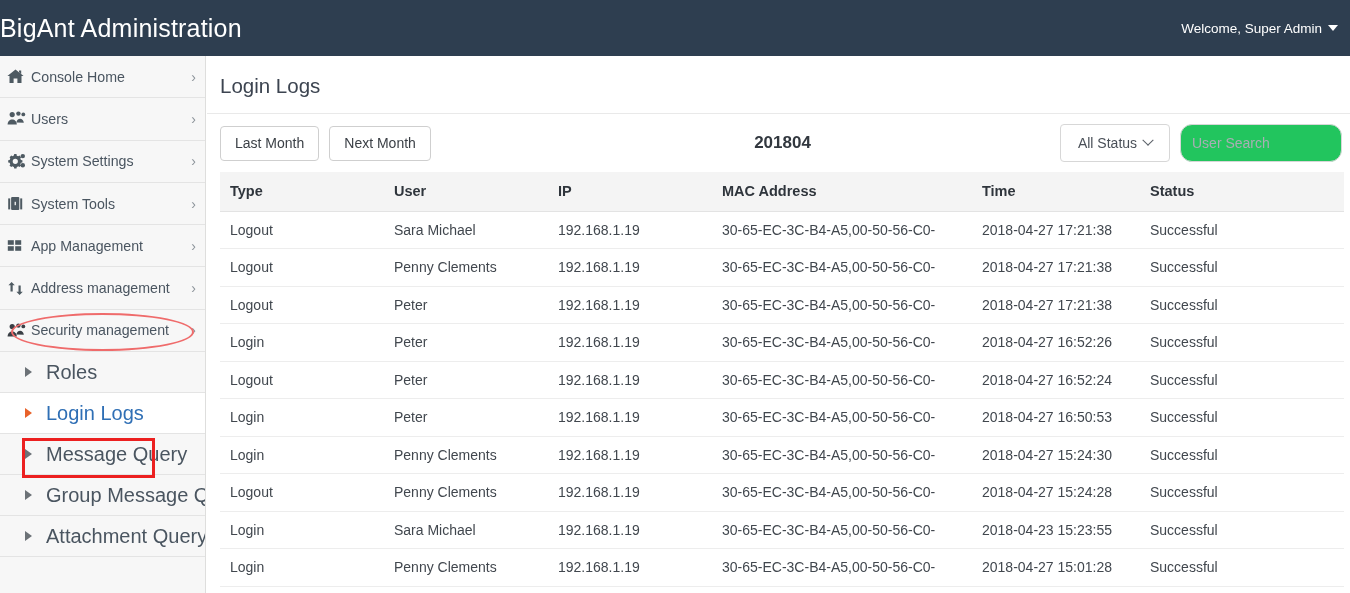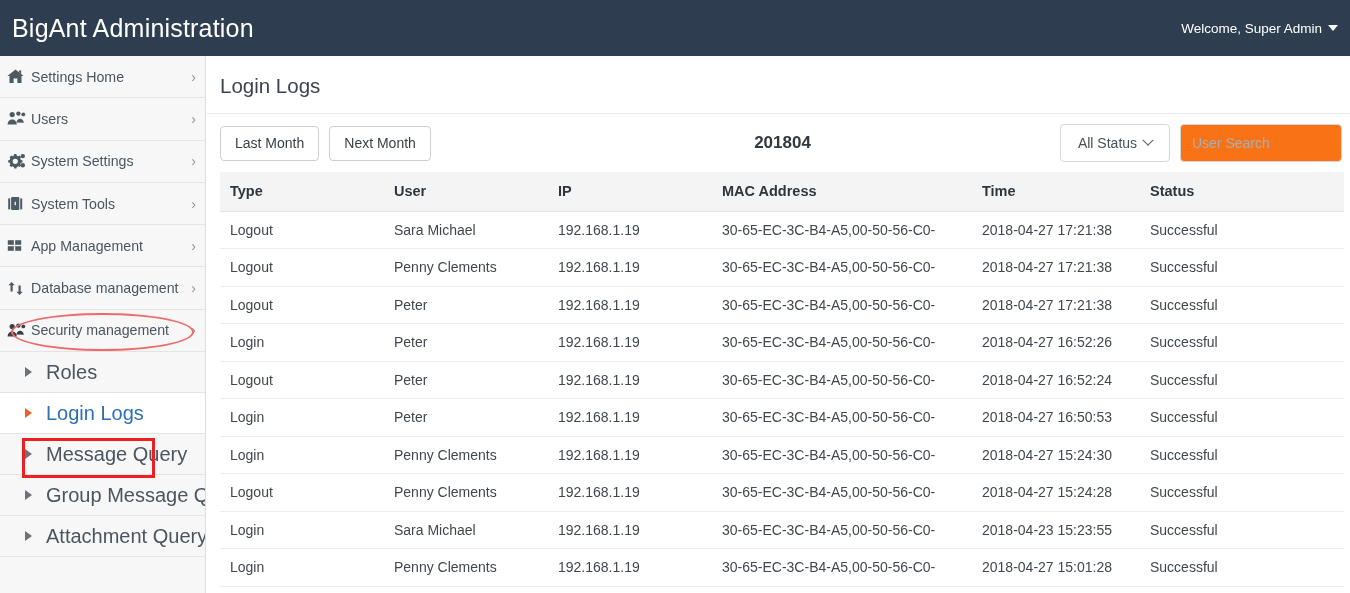--- a/index.html
+++ b/index.html
@@ -15,21 +15,20 @@
     position: absolute; top: 0; left: 0;
     width: 1350px; height: 56px;
     background: #2e3e50;
     display: flex; align-items: center;
     justify-content: space-between;
   }
   #app-title {
     color: #ffffff;
     font-size: 25px;
     font-weight: 400;
-    padding-left: 12px;
     letter-spacing: .2px;
   }
   #welcome-menu {
     color: #ffffff;
     font-size: 13.5px;
     padding-right: 12px;
     display: flex; align-items: center; gap: 6px;
     cursor: pointer;
   }
   .caret-down {
@@ -184,22 +183,22 @@
     width: 8px; height: 8px;
     border-right: 1.6px solid #5a6068;
     border-bottom: 1.6px solid #5a6068;
     transform: rotate(45deg) translate(-2px,-2px);
   }
   #user-search {
     height: 38px;
     width: 162px;
     margin-left: 10px;
     border: 1px solid #d7d7d7;
-    border-radius: 4px;
-    background: #f97316;
+    border-radius: 12px;
+    background: #22c55e;
     padding: 0 11px;
     font-size: 14px;
     color: #3a3f45;
     font-family: "Liberation Sans", sans-serif;
     outline: none;
   }
   #user-search::placeholder { color: #a9aeb4; }
 
   
   #log-table {
@@ -247,21 +246,21 @@
 </div>
 
 <div id="sidebar">
 
   <div class="nav-item">
     <span class="ico">
       <svg width="17" height="15" viewBox="0 0 17 15">
           <path fill="#4e5a62" d="M8.5 0.6 0.4 7.1h2.1V14h4.1V9.6h3.8V14h4.1V7.1h2.1zM12 1.6v1.5l2.2 1.8V1.6z"></path>
         </svg>
     </span>
-    <span class="lbl">Settings Home</span>
+    <span class="lbl">Console Home</span>
     <span class="chev">›</span>
   </div>
 
   <div class="nav-item">
     <span class="ico">
       <svg width="20" height="15" viewBox="0 0 20 15">
         <circle cx="5.2" cy="3.6" r="2.6" fill="#4e5a62"></circle>
         <circle cx="11.4" cy="2.6" r="2.2" fill="#4e5a62"></circle>
         <circle cx="16.3" cy="3.4" r="1.9" fill="#4e5a62"></circle>
         <path fill="#4e5a62" d="M0.6 13.6c0-3 2.1-5 4.6-5s4.6 2 4.6 5z"></path>
@@ -310,21 +309,21 @@
     <span class="chev">›</span>
   </div>
 
   <div class="nav-item">
     <span class="ico">
       <svg width="18" height="15" viewBox="0 0 18 15">
         <path fill="#4e5a62" d="M4.6 1 1.4 4.3h2.1v6.3h2.2V4.3h2.1z"></path>
         <path fill="#4e5a62" d="M12.6 14 15.8 10.7h-2.1V4.4h-2.2v6.3H9.4z"></path>
       </svg>
     </span>
-    <span class="lbl">Database management</span>
+    <span class="lbl">Address management</span>
     <span class="chev">›</span>
   </div>
 
   <div class="nav-item">
     <span class="ico">
       <svg width="20" height="15" viewBox="0 0 20 15">
         <circle cx="5.2" cy="3.6" r="2.6" fill="#3a3f45"></circle>
         <circle cx="11.4" cy="2.6" r="2.2" fill="#3a3f45"></circle>
         <circle cx="16.3" cy="3.4" r="1.9" fill="#3a3f45"></circle>
         <path fill="#3a3f45" d="M0.6 13.6c0-3 2.1-5 4.6-5s4.6 2 4.6 5z"></path>

